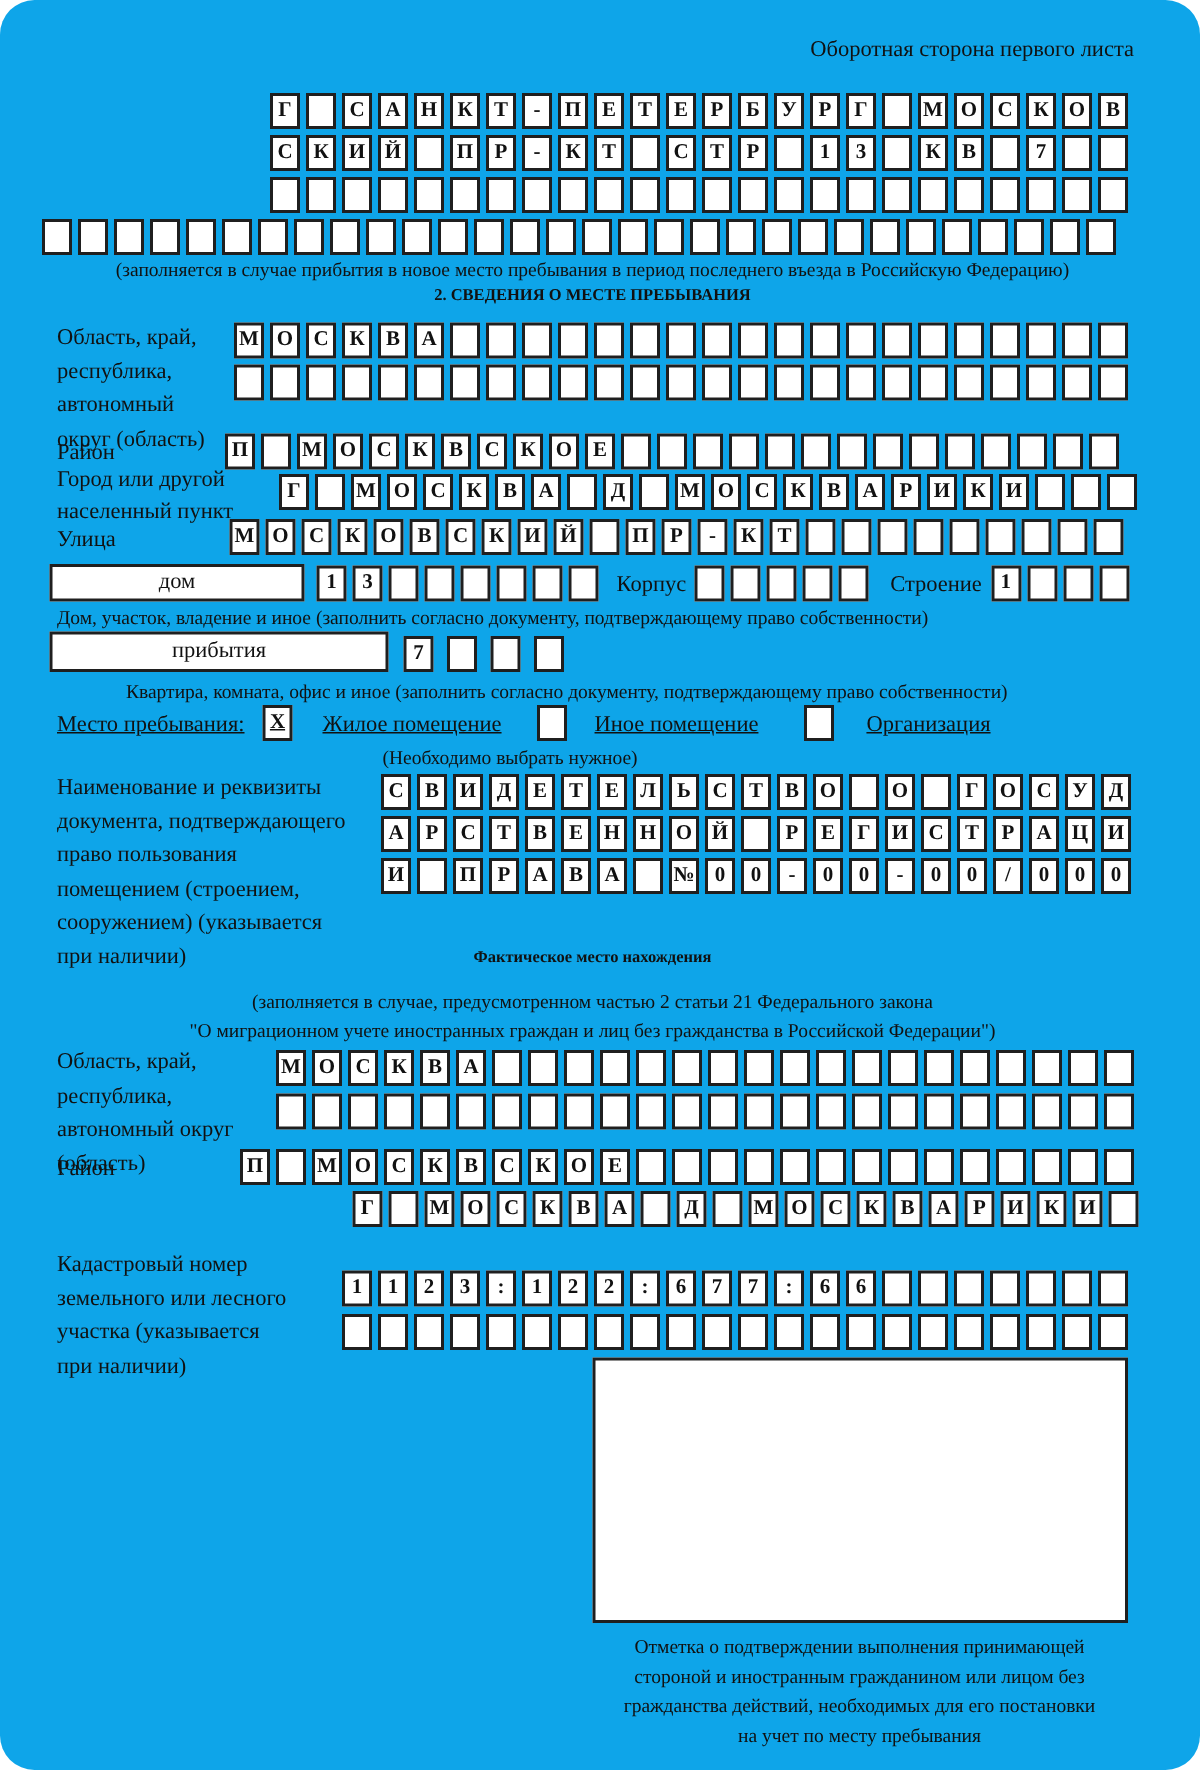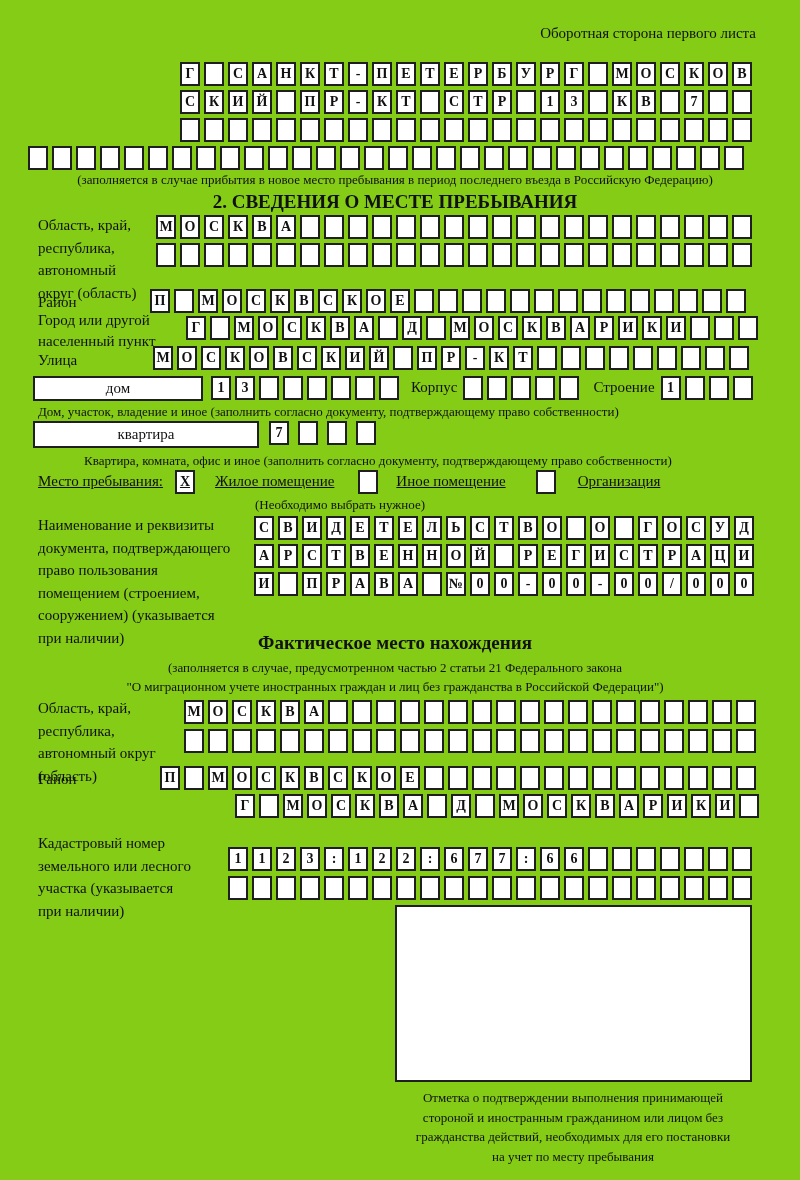--- a/index.html
+++ b/index.html
@@ -1,36 +1,36 @@
 <!DOCTYPE html>
 <html><head>
 <meta charset="utf-8">
 <style>
   * { margin:0; padding:0; box-sizing:border-box; }
   html,body { background:#fff; }
   .page {
-    position:relative; width:800px; height:1180px; background:#84cc16;
-    font-family:"Liberation Serif","DejaVu Serif",serif; color:#111;
+    position:relative; width:800px; height:1180px; background:#0ea5e9;
+    font-family:"Liberation Serif","DejaVu Serif",serif; color:#111;border-radius:23px;
   }
   .abs { position:absolute; }
   .lbl { font-size:15px; line-height:22.5px; color:#111; }
   .ml  { white-space:pre-line; }
   .note { font-size:13px; color:#111; }
-  .title { font-size:19px; font-weight:bold; }
+  .title { font-size:11px; font-weight:bold; }
   .cellrow { display:flex; }
   .cell {
     width:20px; height:24px; border:2px solid #1f1f1f; margin-right:4px;
     display:inline-flex; align-items:center; justify-content:center;
     font-size:14px; font-weight:bold; flex:0 0 auto; background:#fff;
   }
   .fieldbox {
     border:2px solid #1f1f1f; height:25px; display:flex;
     align-items:center; justify-content:center; font-size:15px; background:#fff;
   }
-  .inline { display:flex; align-items:flex-start; }
+  .inline { display:flex; align-items:flex-end; }
   .markbox { border:2px solid #1f1f1f; background:#fff; }
   .ctr { text-align:center; }
 </style>
 </head>
 <body>
 
 <div class="page">
 
   <div class="abs lbl" style="top:22px; right:44px;">Оборотная сторона первого листа</div>
 
@@ -320,21 +320,21 @@
     <div class="cellrow">
         <span class="cell">1</span>
         <span class="cell"></span>
         <span class="cell"></span>
         <span class="cell"></span>
       </div>
   </div>
   <div class="abs note" style="left:38px; top:404px;">Дом, участок, владение и иное (заполнить согласно документу, подтверждающему право собственности)</div>
 
   <div class="abs inline" style="left:33px; top:421px;">
-    <div class="fieldbox" style="width:226px; margin-right:10px; height:27px;">квартира</div>
+    <div class="fieldbox" style="width:226px; margin-right:10px; height:27px;">прибытия</div>
     <div class="cellrow" style="gap:5px;">
         <span class="cell">7</span>
         <span class="cell"></span>
         <span class="cell"></span>
         <span class="cell"></span>
       </div>
   </div>
   <div class="abs note" style="left:38px; top:453px;margin-left:46px;">Квартира, комната, офис и иное (заполнить согласно документу, подтверждающему право собственности)</div>
 
   <div class="abs inline" style="left:38px; top:470px;text-decoration:underline;">

